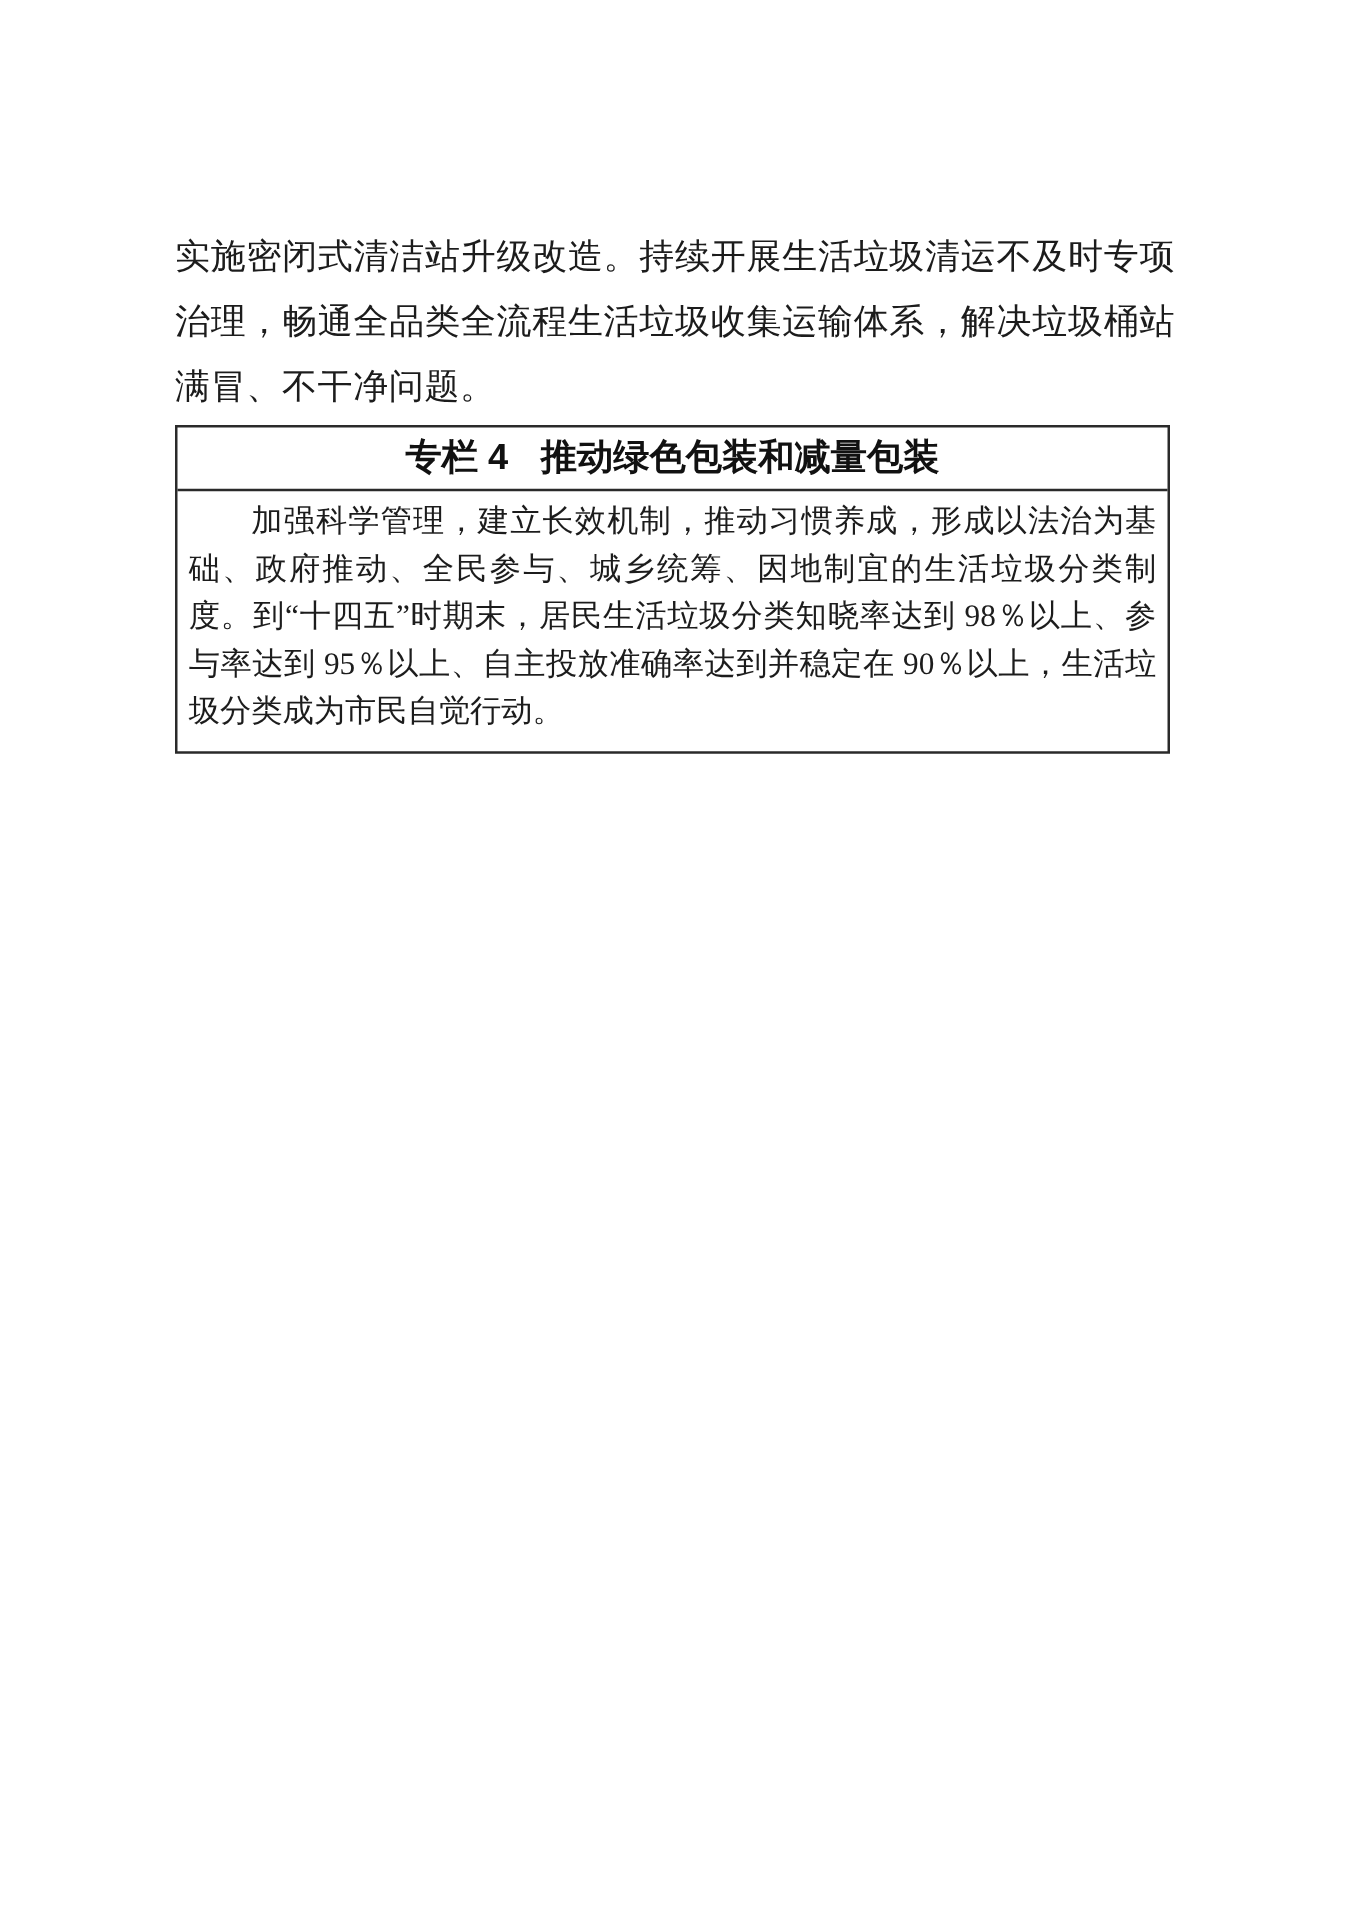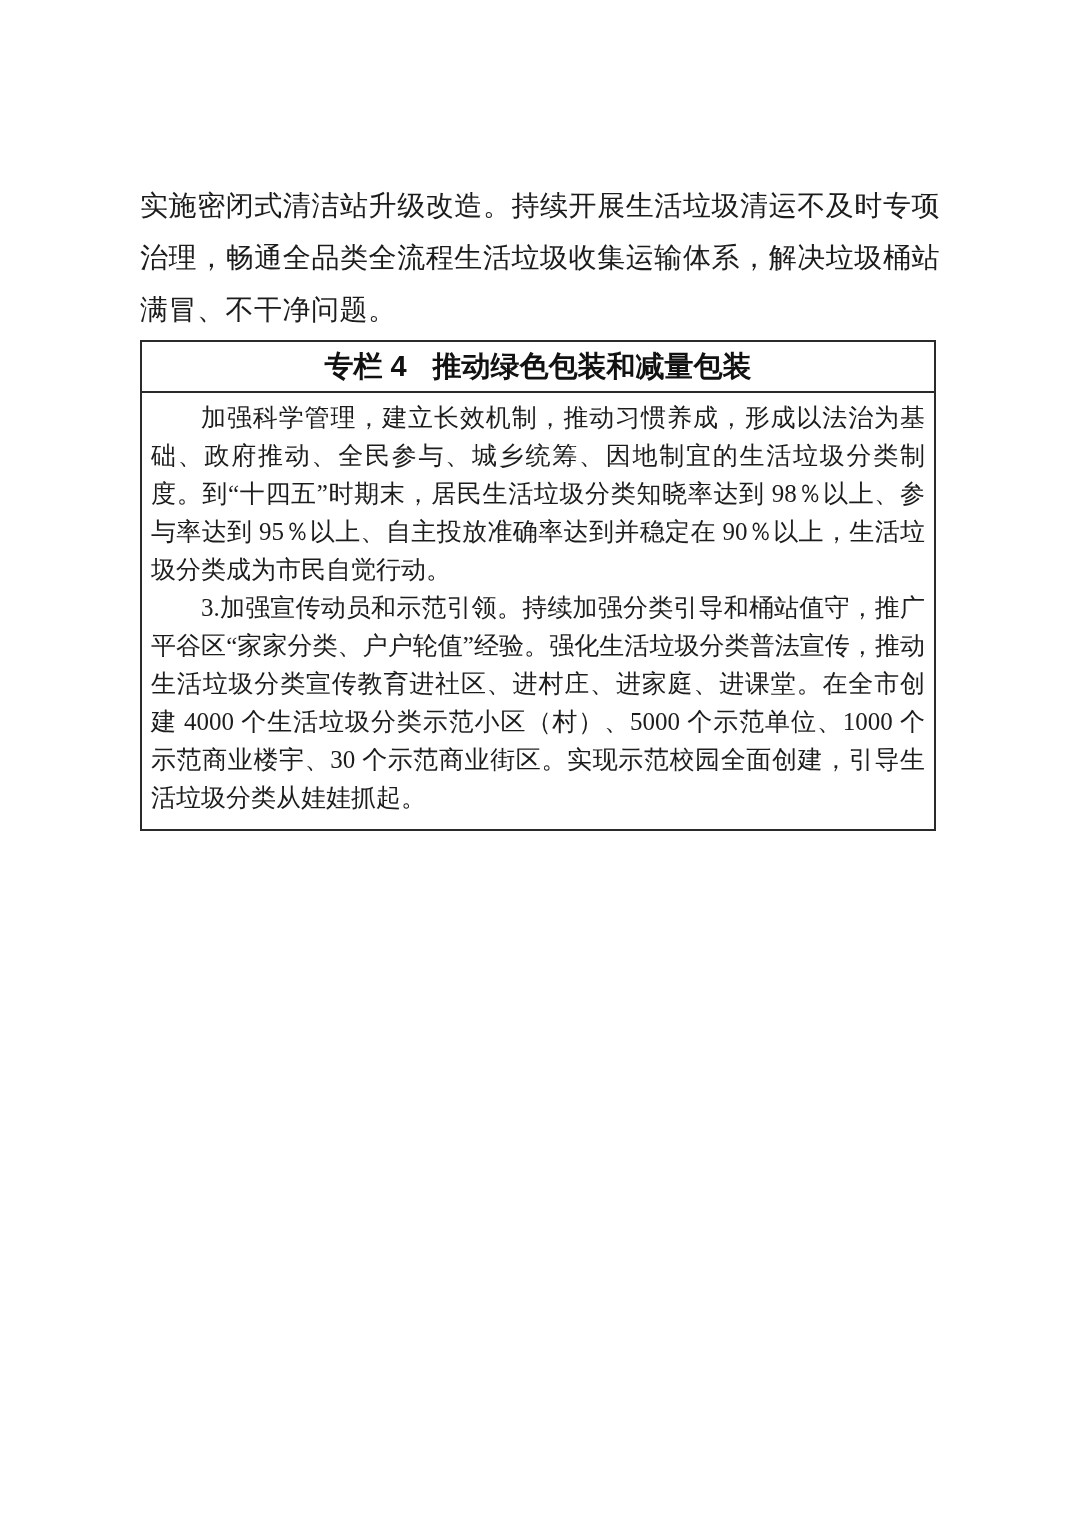--- a/index.html
+++ b/index.html
@@ -87,21 +87,20 @@
   <div class="content">
 
     <p class="intro">实施密闭式清洁站升级改造。持续开展生活垃圾清运不及时专项治理，畅通全品类全流程生活垃圾收集运输体系，解决垃圾桶站满冒、不干净问题。</p>
 
     <div class="column-box">
       <div class="box-title">
         <span class="title-num">专栏 4</span><span>推动绿色包装和减量包装</span>
       </div>
       <div class="box-body">
         <p>加强科学管理，建立长效机制，推动习惯养成，形成以法治为基础、政府推动、全民参与、城乡统筹、因地制宜的生活垃圾分类制度。到“十四五”时期末，居民生活垃圾分类知晓率达到 98％以上、参与率达到 95％以上、自主投放准确率达到并稳定在 90％以上，生活垃圾分类成为市民自觉行动。</p>
-        <p>3.加强宣传动员和示范引领。持续加强分类引导和桶站值守，推广平谷区“家家分类、户户轮值”经验。强化生活垃圾分类普法宣传，推动生活垃圾分类宣传教育进社区、进村庄、进家庭、进课堂。在全市创建 4000 个生活垃圾分类示范小区（村）、5000 个示范单位、1000 个示范商业楼宇、30 个示范商业街区。实现示范校园全面创建，引导生活垃圾分类从娃娃抓起。</p>
       </div>
     </div>
 
   </div>
 
   <div class="footer">
     <span class="dash">—</span><span class="num">34</span><span class="dash">—</span>
   </div>
 </div>
 

